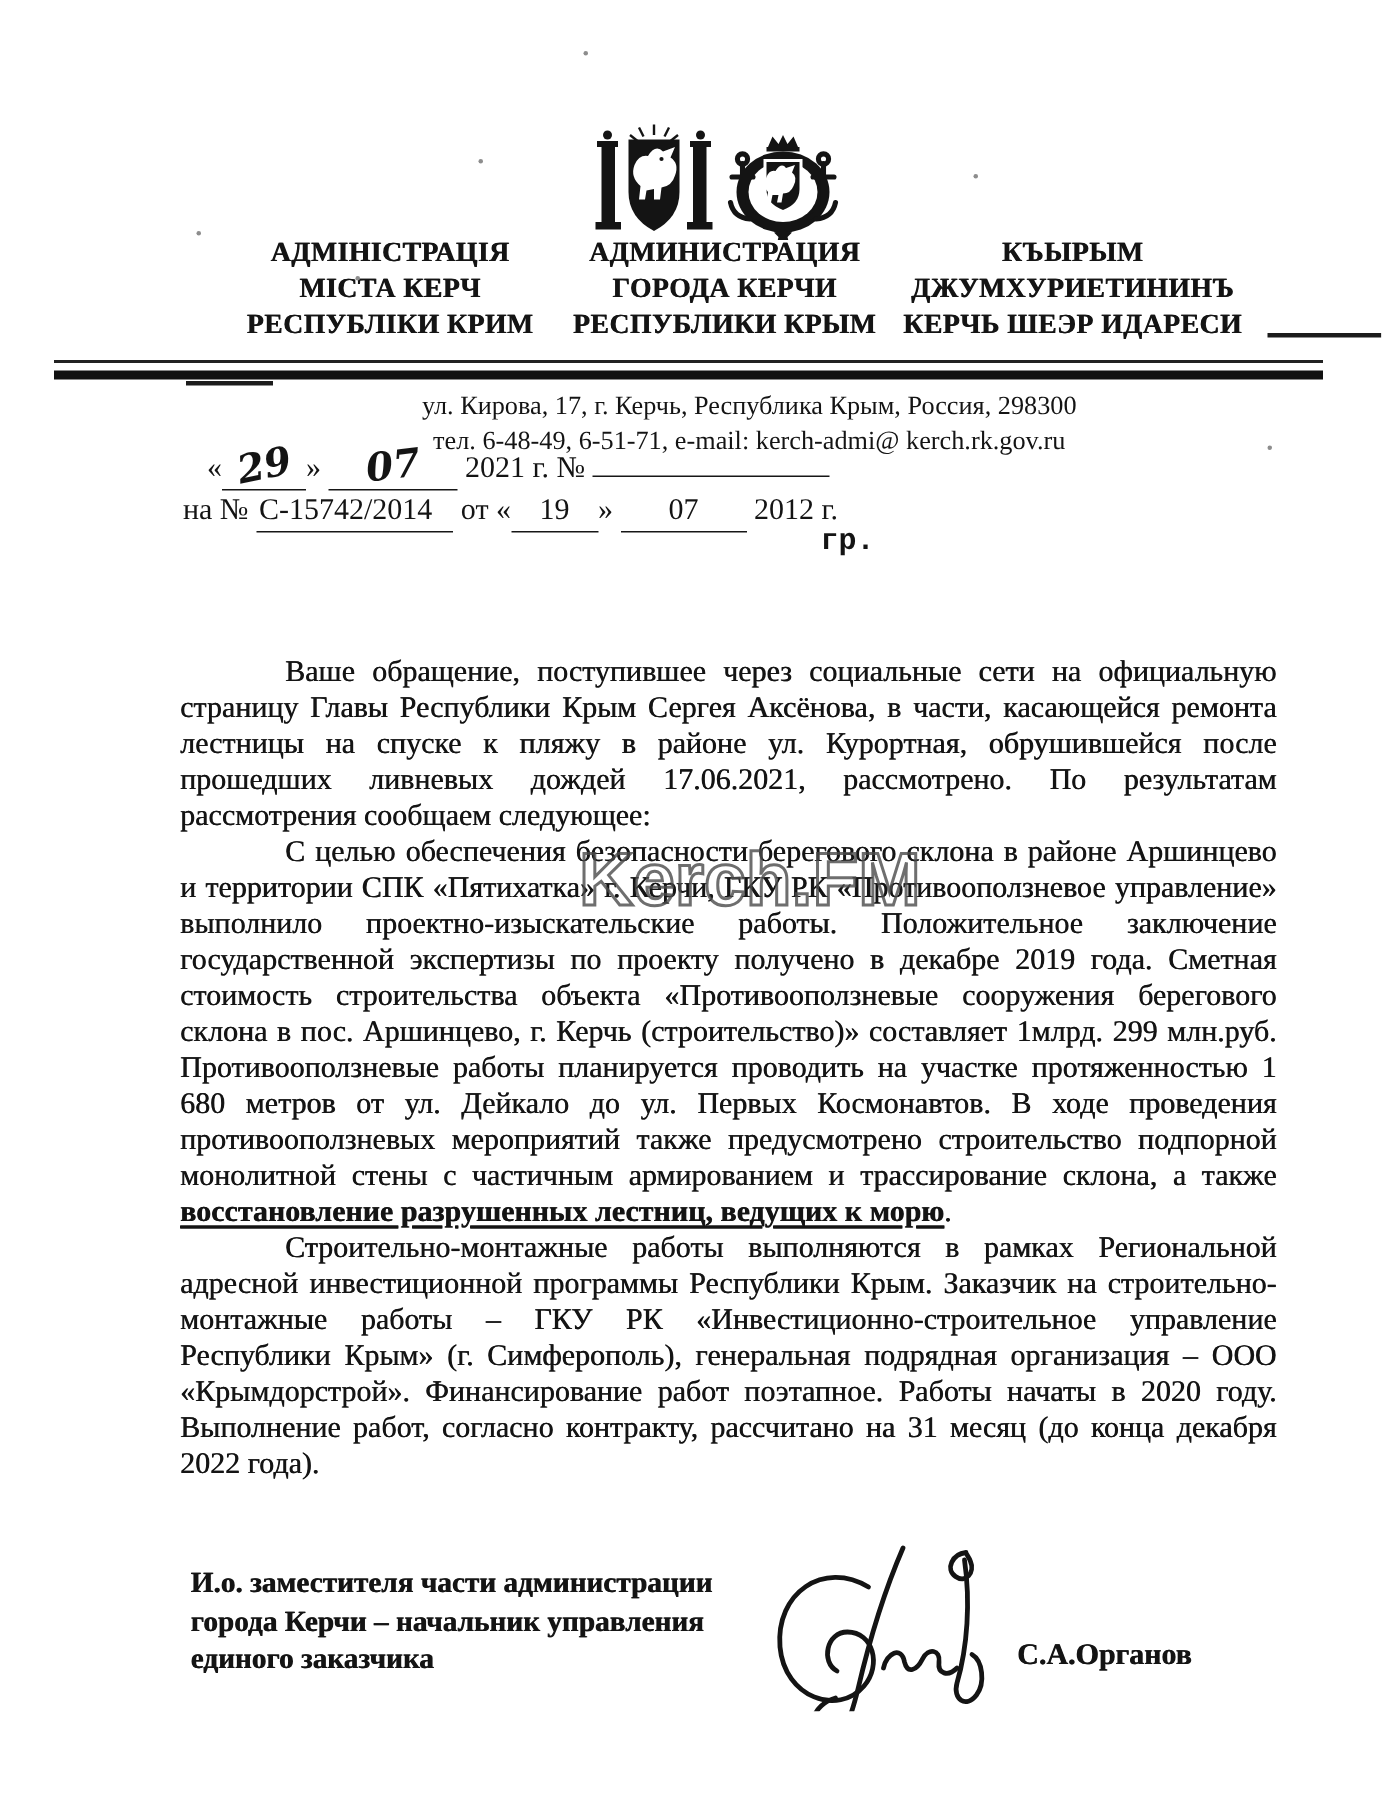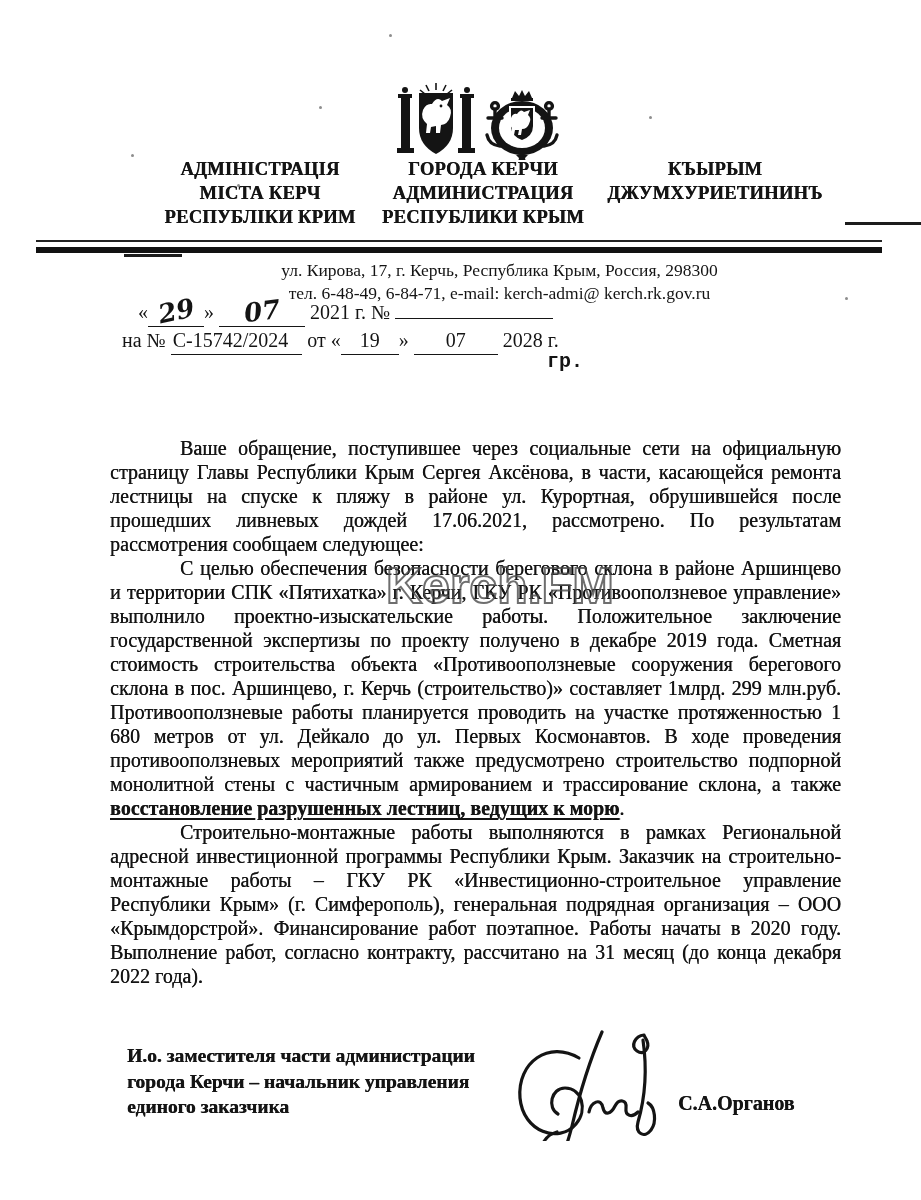--- a/index.html
+++ b/index.html
@@ -47,21 +47,21 @@
   .u-monthin{width:84px;}
   .hand{
     font-family:"DejaVu Serif",serif;font-style:italic;font-weight:bold;
     display:inline-block;font-size:26px;line-height:20px;
     transform:rotate(-12deg) translateY(1px);
   }
   .hand-month{transform:rotate(-7deg) translateY(1px);}
   .addressee{position:absolute;left:547px;top:350px;font-weight:bold;font-size:20px;font-family:Liberation Mono, monospace;}
   
   .body-text{
-    position:absolute;left:110px;top:436px;width:731px;
+    position:absolute;left:120px;top:436px;width:731px;
     font-size:20px;line-height:24px;text-align:justify;
     text-shadow:.35px 0 0 #1d1d1d;
   }
   .body-text p{margin:0;text-indent:70px;}
   .emph{font-weight:bold;text-decoration:underline;text-underline-offset:3px;text-decoration-thickness:1.8px;margin-top:43px;}
   
   .watermark{position:absolute;left:380px;top:549px;opacity:.8;pointer-events:none;}
   
   .sign-title{
     position:absolute;left:127px;top:1043px;width:400px;
@@ -129,52 +129,53 @@
 
     <path d="M40,62 l2,4 4,1 -3,3 1,4 -4,-2 -4,2 1,-4 -3,-3 4,-1 z" fill="#141414"></path>
   </svg>
 
   <div class="org org-left">
     <div>АДМІНІСТРАЦІЯ</div>
     <div>МІСТА КЕРЧ</div>
     <div>РЕСПУБЛІКИ КРИМ</div>
   </div>
   <div class="org org-center">
+    <div>АДМИНИСТРАЦИЯ</div>
     <div>ГОРОДА КЕРЧИ</div>
-    <div>АДМИНИСТРАЦИЯ</div>
     <div>РЕСПУБЛИКИ КРЫМ</div>
   </div>
   <div class="org org-right">
     <div>КЪЫРЫМ</div>
     <div>ДЖУМХУРИЕТИНИНЪ</div>
+    <div>КЕРЧЬ ШЕЭР ИДАРЕСИ</div>
   </div>
 
   <div class="rule-thin"></div>
   <div class="rule-thick"></div>
   <div class="rule-stub"></div>
   <div class="rule-stray"></div>
 
   <div class="contact">
     <div>ул. Кирова, 17, г. Керчь, Республика Крым, Россия, 298300</div>
-    <div>тел. 6-48-49, 6-84-71, e-mail: kerch-admi@ kerch.rk.gov.ru</div>
+    <div>тел. 6-48-49, 6-51-71, e-mail: kerch-admi@ kerch.rk.gov.ru</div>
   </div>
 
   <div class="refs">
     <div class="line1">
       <span>«</span><span class="uline u-day"><span class="hand">29</span></span><span>»</span>
       <span class="uline u-month"><span class="hand hand-month">07</span></span>
       <span>2021  г. №</span>
       <span class="uline u-blank"></span>
     </div>
     <div class="line2">
       <span>на №</span>
-      <span class="uline u-num">С-15742/2024</span>
+      <span class="uline u-num">С-15742/2014</span>
       <span>от «</span><span class="uline u-dayin">19</span><span>»</span>
       <span class="uline u-monthin">07</span>
-      <span>2028  г.</span>
+      <span>2012  г.</span>
     </div>
   </div>
   <div class="addressee">гр.</div>
 
   <main class="body-text">
     <p>Ваше обращение, поступившее через социальные сети на официальную страницу Главы Республики Крым Сергея Аксёнова, в части, касающейся ремонта лестницы на спуске к пляжу в районе ул. Курортная, обрушившейся после прошедших ливневых дождей 17.06.2021, рассмотрено. По результатам рассмотрения сообщаем следующее:</p>
     <p><span>С целью обеспечения безопасности берегового склона в районе Аршинцево и территории СПК «Пятихатка» г. Керчи, ГКУ РК «Противооползневое управление» выполнило проектно-изыскательские работы. Положительное заключение государственной экспертизы по проекту получено в декабре 2019 года. Сметная стоимость строительства объекта «Противооползневые сооружения берегового склона в пос. Аршинцево, г. Керчь (строительство)» составляет 1млрд. 299 млн.руб. Противооползневые работы планируется проводить на участке протяженностью 1 680 метров от ул. Дейкало до ул. Первых Космонавтов. В ходе проведения противооползневых мероприятий также предусмотрено строительство подпорной монолитной стены с частичным армированием и трассирование склона, а также </span><span class="emph">восстановление разрушенных лестниц, ведущих к морю</span><span>.</span></p>
     <p>Строительно-монтажные работы выполняются в рамках Региональной адресной инвестиционной программы Республики Крым. Заказчик на строительно-монтажные работы – ГКУ РК «Инвестиционно-строительное управление Республики Крым» (г. Симферополь), генеральная подрядная организация – ООО «Крымдорстрой». Финансирование работ поэтапное. Работы начаты в 2020 году. Выполнение работ, согласно контракту, рассчитано на 31 месяц (до конца декабря 2022 года).</p>
   </main>
 

